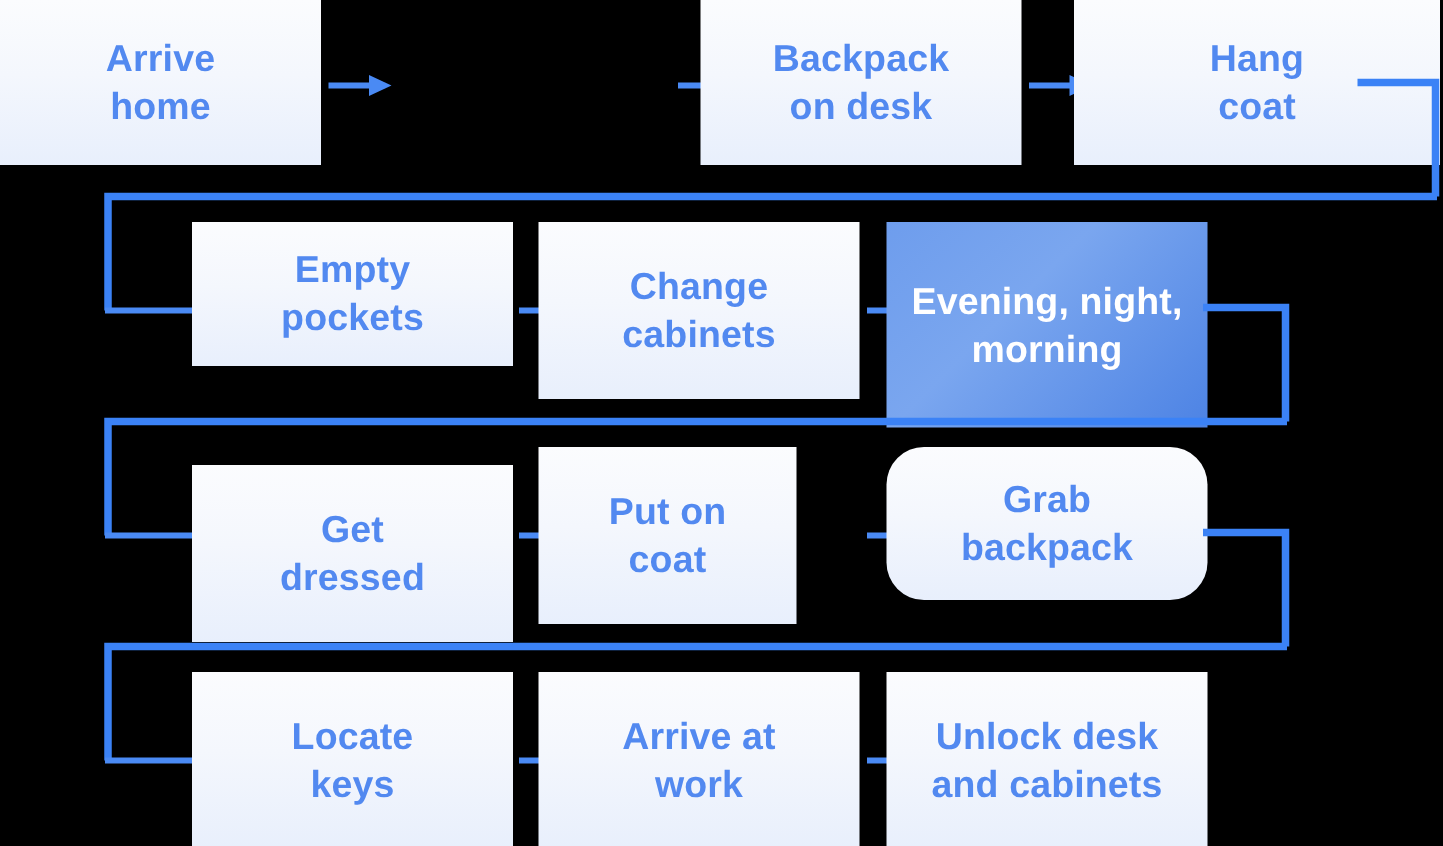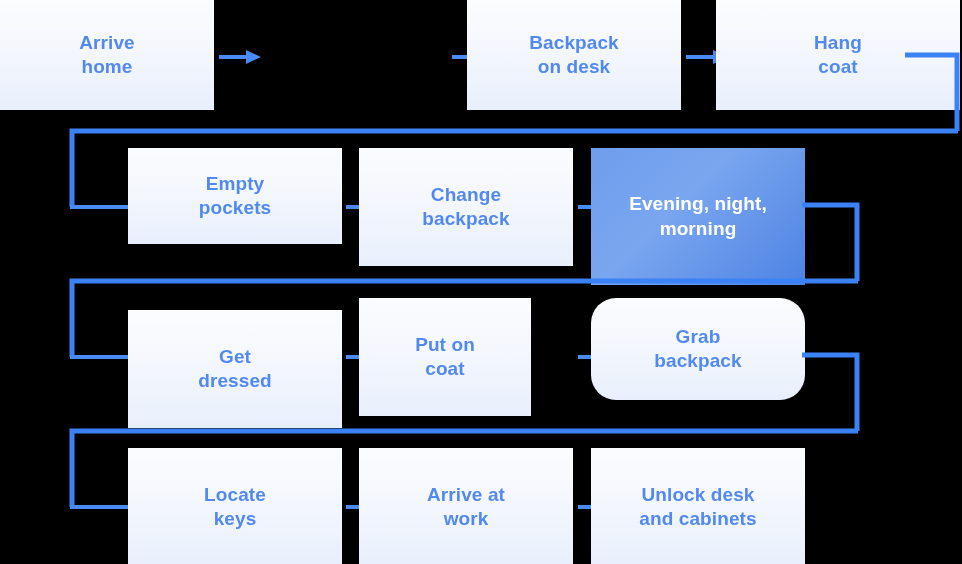--- a/index.html
+++ b/index.html
@@ -18,21 +18,21 @@
 
   
   .node {
     position: absolute;
     box-sizing: border-box;
     display: flex;
     align-items: center;
     justify-content: center;
     text-align: center;
     line-height: 1.28;
-    font-size: 19px;
+    font-size: 25px;
     font-weight: bold;
     letter-spacing: 0.1px;
     background: linear-gradient(180deg, #fbfcfe 0%, #f4f7fd 45%, #e8effc 100%);
     color: #5289f0;
   }
   .node .label {
     padding: 0 10px;
     white-space: pre-line;
   }
   .node.highlight {
@@ -116,21 +116,21 @@
   </div>
 
   <div class="arrow" style="left:346px; top:196px; width:44px;">
     <svg width="44" height="22" viewBox="0 0 44 22" aria-hidden="true">
       <path d="M0 9 H27 V4 L42 11 L27 18 V13 H0 Z" fill="#4a8af4"></path>
     </svg>
   </div>
 
   <div class="node" style="left:359px; top:148px; width:214px; height:118px;">
     <span class="label">Change
-backpack</span>
+cabinets</span>
   </div>
 
   <div class="arrow" style="left:578px; top:196px; width:48px;">
     <svg width="48" height="22" viewBox="0 0 48 22" aria-hidden="true">
       <path d="M0 9 H17 V4 L32 11 L17 18 V13 H0 Z" fill="#4a8af4"></path>
       <path d="M17 9 H29 V4 L44 11 L29 18 V13 H17 Z" fill="#ffffff"></path>
     </svg>
   </div>
 
   <div class="node highlight" style="left:591px; top:148px; width:214px; height:137px;">

